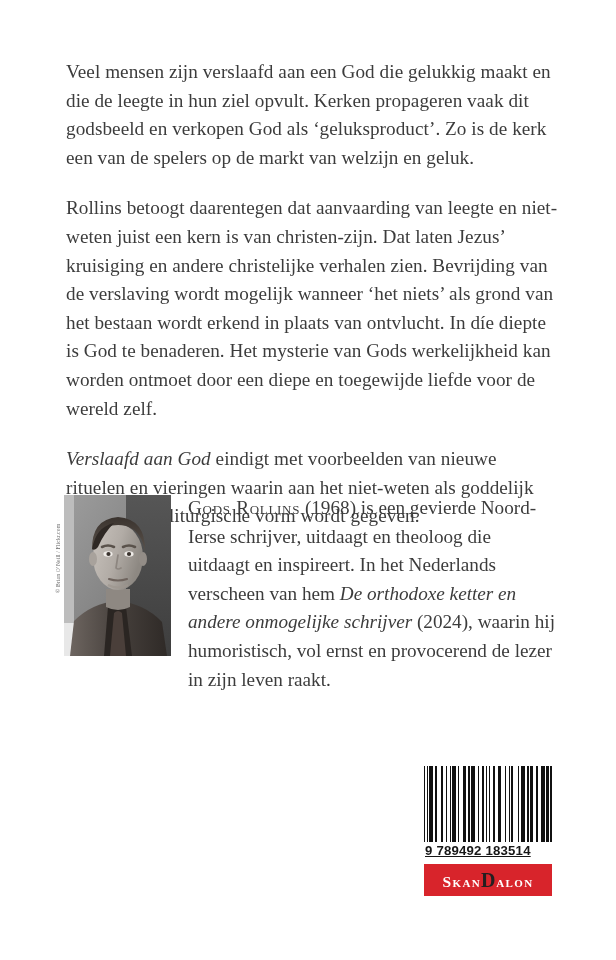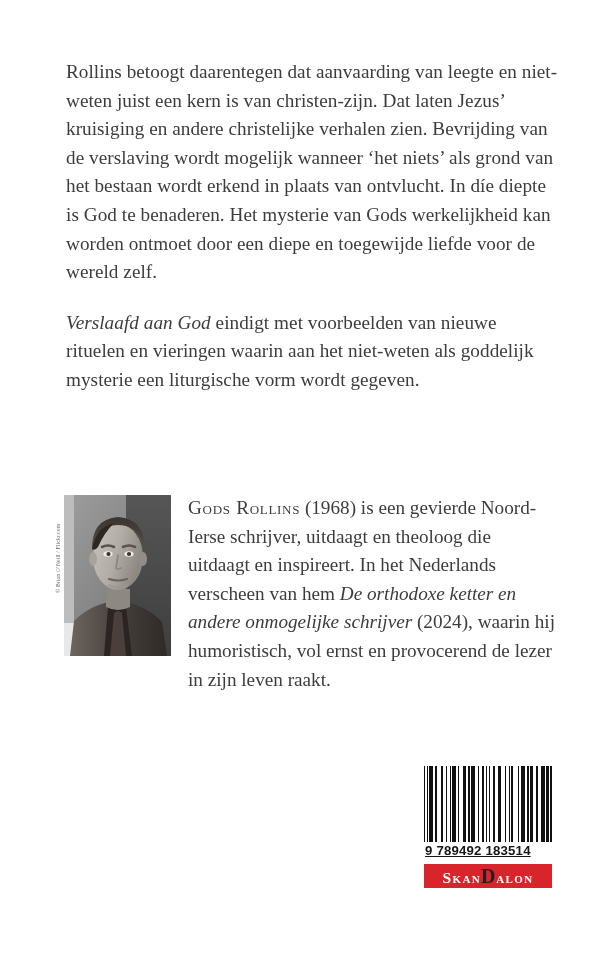--- a/index.html
+++ b/index.html
@@ -120,21 +120,21 @@
     padding-left: 1px;
     text-decoration: underline;
   }
 
   
   .logo {
     position: absolute;
     left: 424px;
     top: 864px;
     width: 128px;
-    height: 24px;
+    height: 32px;
     background: #d8242b;
     display: flex;
     align-items: center;
     justify-content: center;
   }
   .logo-text {
     font-family: "Liberation Serif", serif;
     font-variant: small-caps;
     font-weight: 700;
     font-size: 15.5px;
@@ -148,20 +148,21 @@
     font-size: 20px;
     letter-spacing: 0.6px;
   }
 </style>
 </head>
 <body>
 
 <div class="page">
 
   <div class="blurb">
+    <p>Veel mensen zijn verslaafd aan een God die gelukkig maakt en die de leegte in hun ziel opvult. Kerken propageren vaak dit godsbeeld en verkopen God als ‘geluksproduct’. Zo is de kerk een van de spelers op de markt van welzijn en geluk.</p>
     <p>Rollins betoogt daarentegen dat aanvaarding van leegte en niet-weten juist een kern is van christen-zijn. Dat laten Jezus’ kruisiging en andere christelijke verhalen zien. Bevrijding van de verslaving wordt mogelijk wanneer ‘het niets’ als grond van het bestaan wordt erkend in plaats van ontvlucht. In díe diepte is God te benaderen. Het mysterie van Gods werkelijkheid kan worden ontmoet door een diepe en toegewijde liefde voor de wereld zelf.</p>
     <p><span class="title-italic">Verslaafd aan God</span><span> eindigt met voorbeelden van nieuwe rituelen en vieringen waarin aan het niet-weten als goddelijk mysterie een liturgische vorm wordt gegeven.</span></p>
   </div>
 
   <div class="author-block">
 
     <div class="credit">
       <div class="credit-text">© Brian O’Neill / Flickr.com</div>
     </div>
 

